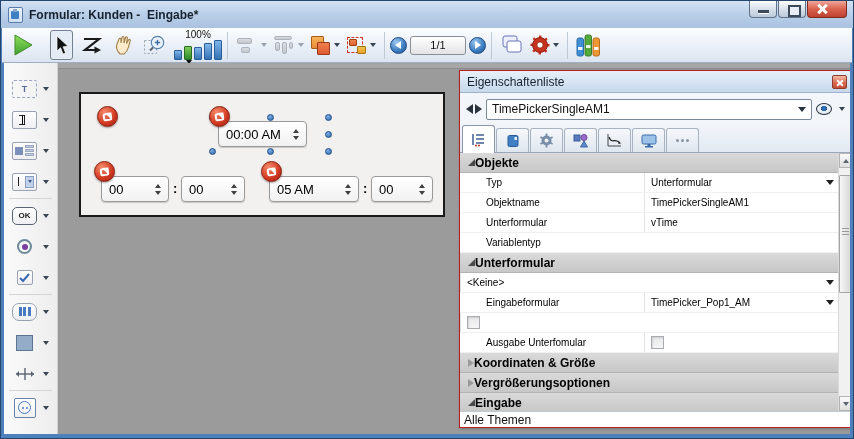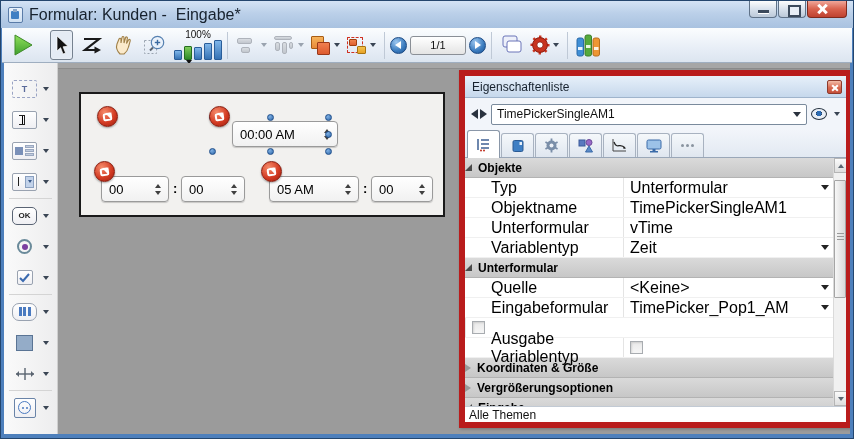--- a/index.html
+++ b/index.html
@@ -5,21 +5,21 @@
   * { margin:0; padding:0; box-sizing:border-box; }
   html,body { width:854px; height:439px; font-family:"Liberation Sans", sans-serif; }
   .window { position:relative; width:854px; height:439px; background:#4E80BC; border:1px solid #24466E; overflow:hidden; }
 
   
   .titlebar { position:absolute; top:0; left:0; right:0; height:27px;
     background:linear-gradient(#D4E3F5,#BBD0E9 45%,#A9C2E0); display:flex; align-items:center; padding-left:7px; }
   .app-icon { width:15px; height:16px; background:linear-gradient(#EAF2FB,#CFE0F2); border:1px solid #5A7CA8; border-radius:2px; position:relative; margin-right:6px; }
   .app-icon::before { content:""; position:absolute; left:2px; top:3px; width:8px; height:8px; background:#3F7FC4; border-radius:1px; }
   .app-icon::after { content:""; position:absolute; left:4px; top:1px; width:4px; height:3px; background:#8AA6C8; }
-  .title-text { font-size:16px; color:#17222E; white-space:pre; }
+  .title-text { font-size:12px; color:#17222E; white-space:pre;font-weight:bold; }
   .winbtns { position:absolute; right:6px; top:0; display:flex; gap:1px; }
   .wbtn { width:28px; height:17px; border:1px solid #5F7288; border-top:none; border-radius:0 0 4px 4px;
     background:linear-gradient(#FDFDFD,#D8E1EC 50%,#BCC9D9); position:relative; }
   .wbtn.close { width:40px; background:linear-gradient(#F0A79A,#D9624E 50%,#BE4230); border-color:#7E2A1E; }
   .wbtn.min::after { content:""; position:absolute; left:8px; bottom:4px; width:11px; height:3px; background:#3C4A5C; box-shadow:0 1px 0 #fff; }
   .wbtn.max::after { content:""; position:absolute; left:9px; top:4px; width:9px; height:8px; border:2px solid #3C4A5C; background:#E8EEF6; }
   .wbtn.close::before,.wbtn.close::after { content:""; position:absolute; left:13px; top:2px; width:3px; height:12px; background:#fff; }
   .wbtn.close::before { transform:rotate(45deg); }
   .wbtn.close::after { transform:rotate(-45deg); }
 
@@ -69,44 +69,44 @@
   .sp-dn { width:0;height:0;border-left:3.5px solid transparent;border-right:3.5px solid transparent;border-top:4.5px solid #3F3F3F; }
   .colon { position:absolute; font-size:13px; font-weight:bold; color:#000; }
   .badge { position:absolute; width:21px; height:21px; border-radius:50%; z-index:5;
     background:radial-gradient(circle at 35% 28%,#F58B6B,#D23A22 58%,#9C1F0F); border:1px solid #871A0C; box-shadow:0 1px 2px rgba(0,0,0,0.35);
     display:flex; align-items:center; justify-content:center; }
   .badge .loop { width:9px; height:8px; border:2px solid #fff; border-radius:2px; position:relative; transform:rotate(-8deg); }
   .badge .loop::after { content:""; position:absolute; right:-4px; top:-3px; border-left:4px solid transparent; border-right:4px solid transparent; border-bottom:5px solid #fff; transform:rotate(55deg); }
   .handle { position:absolute; width:7px; height:7px; border-radius:50%; background:radial-gradient(circle at 35% 30%,#7FB0E4,#2F68A8); border:1px solid #1F4F8C; z-index:4; }
 
   
-  .props { position:absolute; left:455px; top:7px; width:393px; height:358px; background:#fff; border:6px solid #b91c1c; box-shadow:1px 1px 3px rgba(0,0,0,0.25); display:flex; flex-direction:column; }
+  .props { position:absolute; left:455px; top:7px; width:393px; height:358px; background:#fff; border:1px solid #b91c1c; box-shadow:1px 1px 3px rgba(0,0,0,0.25); display:flex; flex-direction:column; }
   .phead { height:22px; background:linear-gradient(#E7F0FA,#C6D8EC); border-bottom:1px solid #9FB4CC; display:flex; align-items:center; padding:0 4px 0 7px; }
   .phead .ptitle { flex:1; font-size:12px; color:#17222E; }
   .pclose { width:15px; height:14px; border:1px solid #8E3A2C; border-radius:2px; background:linear-gradient(#F2BCA8,#D96A50 55%,#C44E38); position:relative; }
   .pclose::before,.pclose::after { content:""; position:absolute; left:6px; top:3px; width:2px; height:8px; background:#FFF; }
   .pclose::before { transform:rotate(45deg);} .pclose::after{ transform:rotate(-45deg);}
   .pnav { height:32px; display:flex; align-items:center; padding:0 6px; background:#F2F5FA; gap:4px; }
   .pnav .arrpair { display:flex; gap:2px; }
   .tri-left { width:0;height:0;border-top:5px solid transparent;border-bottom:5px solid transparent;border-right:7px solid #2A323E; }
   .tri-right { width:0;height:0;border-top:5px solid transparent;border-bottom:5px solid transparent;border-left:7px solid #2A323E; }
   .pcombo { flex:1; height:21px; background:#fff; border:1px solid #7A8A9C; border-radius:2px; display:flex; align-items:center; padding:0 5px; font-size:12px; color:#111; }
   .pcombo .cb-arrow { margin-left:auto; width:0;height:0;border-left:4px solid transparent;border-right:4px solid transparent;border-top:5px solid #2A323E; }
   .eye { width:16px; height:12px; border-radius:50%; background:radial-gradient(circle at 50% 45%,#2E6DB4 28%,#0E2A4E 30%,#E8EEF6 32%); border:1px solid #24303E; }
   .ptabs { height:28px; background:linear-gradient(#F2F5FA,#E2E9F2); border-bottom:1px solid #9AA7B8; display:flex; align-items:flex-end; padding-left:2px; }
   .ptab { width:33px; height:24px; border:1px solid #A8B2C0; border-bottom:none; border-radius:3px 3px 0 0; margin-right:1px;
     background:linear-gradient(#F5F8FB,#DFE6EF); display:flex; align-items:center; justify-content:center; }
   .ptab.active { height:28px; background:#FFF; border-color:#8A97A8; position:relative; top:1px; }
   .pgrid { flex:1; position:relative; background:#fff; overflow:hidden; }
   .gridrows { position:absolute; left:0; top:0; right:13px; }
-  .psection { height:20px; display:flex; align-items:center; gap:6px; 
+  .psection { height:20px; display:flex; align-items:center; gap:0; padding-left:8px;
     background:linear-gradient(#DADADA,#C7C7C7); border-bottom:1px solid #B3B3B3; font-size:12px; font-weight:bold; color:#000; }
   .exp-open { width:0;height:0;border-left:7px solid transparent;border-bottom:7px solid #4A4A4A; }
   .exp-closed { width:0;height:0;border-top:4.5px solid transparent;border-bottom:4.5px solid transparent;border-left:6px solid #9A9A9A; }
-  .prow { height:20px; display:flex; align-items:stretch; background:#fff; border-bottom:1px solid #F0F0F0; font-size:16px; color:#000; }
+  .prow { height:20px; display:flex; align-items:stretch; background:#fff; border-bottom:1px solid #F0F0F0; font-size:10px; color:#000;gap:26px; }
   .plabel { width:158px; display:flex; align-items:center; padding-left:26px; }
   .pvalue { flex:1; display:flex; align-items:center; padding:0 4px 0 6px; border-left:1px solid #E4E4E4; }
   .ddarrow { margin-left:auto; width:0;height:0;border-left:4px solid transparent;border-right:4px solid transparent;border-top:5px solid #222; }
   .pcheck { width:13px; height:13px; background:linear-gradient(#E9E9E9,#F6F6F6); border:1px solid #A8ACB0; box-shadow:inset 1px 1px 2px rgba(0,0,0,0.12); }
   .pscroll { position:absolute; right:0; top:0; bottom:0; width:13px; background:#F1F1F1; border-left:1px solid #DADADA; }
   .sbtn { position:absolute; left:0; width:13px; height:15px; background:linear-gradient(#FBFBFB,#DEDEDE); border:1px solid #B5B5B5; display:flex; align-items:center; justify-content:center; }
   .sbtn.up { top:0; } .sbtn.down { bottom:0; }
   .s-up { width:0;height:0;border-left:3.5px solid transparent;border-right:3.5px solid transparent;border-bottom:4.5px solid #5A6570; }
   .s-dn { width:0;height:0;border-left:3.5px solid transparent;border-right:3.5px solid transparent;border-top:4.5px solid #5A6570; }
   .sthumb { position:absolute; left:0; top:22px; width:12px; height:118px; background:linear-gradient(90deg,#F7F7F7,#D9D9D9); border:1px solid #A5A5A5; border-radius:1px; }
@@ -381,21 +381,21 @@
       <div class="handle" style="left:128px;top:20px;"></div>
       <div class="handle" style="left:186px;top:20px;"></div>
       <div class="handle" style="left:244px;top:20px;"></div>
       <div class="handle" style="left:244px;top:37px;"></div>
       <div class="handle" style="left:128px;top:54px;"></div>
       <div class="handle" style="left:186px;top:54px;"></div>
       <div class="handle" style="left:244px;top:54px;"></div>
       <div class="badge" style="left:128px;top:12px;">
           <div class="loop"></div>
         </div>
-      <div class="picker" style="left:151px;top:27px;width:106px;">
+      <div class="picker" style="left:137px;top:27px;width:89px;">
         <span>00:00 AM</span>
         <span class="spin">
             <span class="sp-up"></span>
             <span class="sp-dn"></span>
           </span>
       </div>
 
       <div class="badge" style="left:13px;top:67px;">
           <div class="loop"></div>
         </div>
@@ -533,50 +533,45 @@
             </div>
           </div>
           <div class="prow">
             <div class="plabel">Unterformular</div>
             <div class="pvalue">
               <span>vTime</span>
             </div>
           </div>
           <div class="prow">
             <div class="plabel">Variablentyp</div>
-            <div class="pvalue">
-              <span>Zeit</span>
-              <div class="ddarrow"></div>
-            </div>
           </div>
           <div class="psection">
             <span class="exp-open"></span>
             <span>Unterformular</span>
           </div>
           <div class="prow">
-            <div class="plabel">Quelle</div>
             <div class="pvalue">
               <span>&lt;Keine&gt;</span>
               <div class="ddarrow"></div>
             </div>
           </div>
           <div class="prow">
             <div class="plabel">Eingabeformular</div>
             <div class="pvalue">
               <span>TimePicker_Pop1_AM</span>
               <div class="ddarrow"></div>
             </div>
           </div>
           <div class="prow">
             <div class="pvalue">
               <div class="pcheck"></div>
             </div>
           </div>
           <div class="prow">
-            <div class="plabel">Ausgabe Variablentyp</div>
+            <div class="plabel">Ausgabe Unterfomular</div>
             <div class="pvalue">
               <div class="pcheck"></div>
             </div>
           </div>
           <div class="psection">
             <span class="exp-closed"></span>
             <span>Koordinaten &amp; Größe</span>
           </div>
           <div class="psection">
             <span class="exp-closed"></span>

